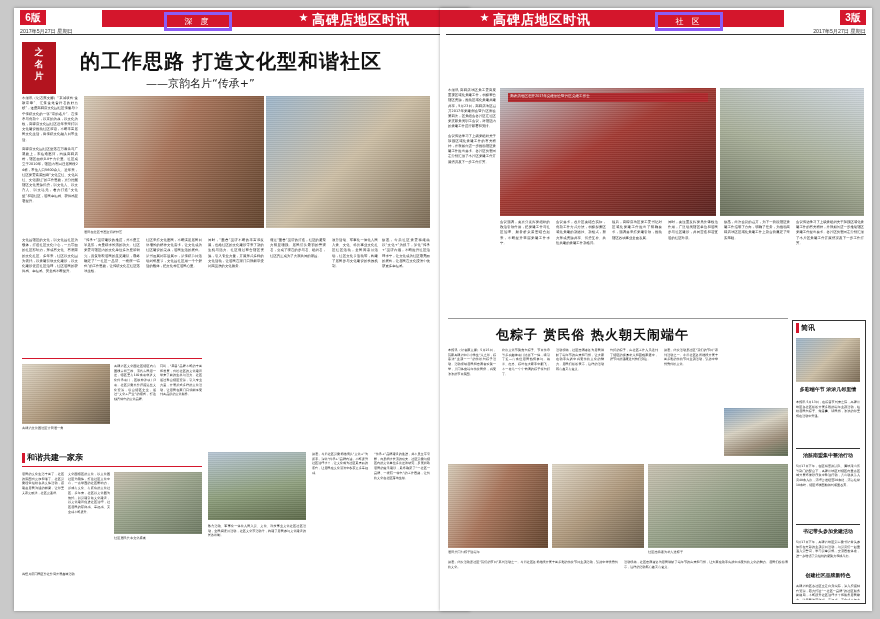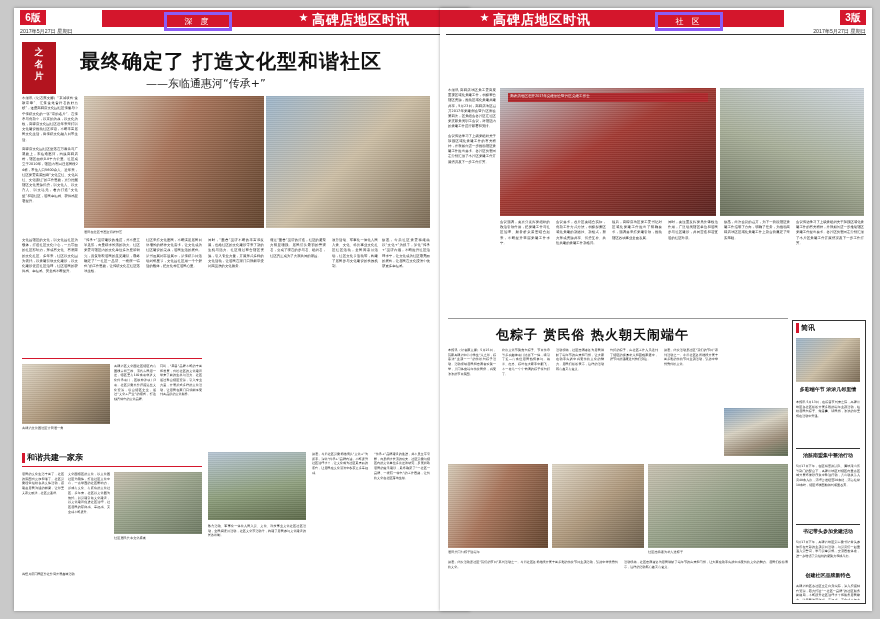--- a/index.html
+++ b/index.html
@@ -72,22 +72,22 @@
       <div class="logo-mark" style="left:283px;"></div>
       <div class="mast-title" style="left:298px;">高碑店地区时讯</div>
     </div>
     <hr class="rule" style="position:absolute;left:6px;right:6px;top:26px;">
 
     <div class="badge-mingpian" style="left:8px;top:34px;">
       <span class="nl">之</span>
         <span class="nl">名</span>
         <span class="nl">片</span>
     </div>
-    <div class="h-main" style="left:66px;top:40px;font-size:20px;">最终确定了 打造文化型和谐社区</div>
-    <div class="h-sub" style="left:132px;top:68px;font-size:11px;">——东临通惠河“传承+”</div>
+    <div class="h-main" style="left:66px;top:40px;font-size:20px;">的工作思路 打造文化型和谐社区</div>
+    <div class="h-sub" style="left:132px;top:68px;font-size:11px;">——京韵名片“传承+”</div>
 
     <div class="colbox" style="left:8px;top:88px;width:56px;height:214px;">
       <div class="ctext">本报讯（记者蔡文娜）“京城双色·金致京章”、汇集金龙誉祥者的好点校”，这是高碑店文化园社区传播与中华传统文化的一张“京韵名片”。在传承与创新中，以京韵为魂，以文化为根，高碑店文化园社区近年来坚持以文化建设推动社区和谐，不断丰富居民文化生活，将传统文化融入日常生活。</div>
       <div class="ctext" style="margin-top:4px;">高碑店文化园社区坐落在万泉街与广渠路上，东临通惠河，西接高碑店村，辖区面积0.8平方公里。社区成立于2010年，辖区内有回迁居民楼24栋，常住人口5600余人。近年来，社区党委紧紧围绕“文化立社、文化兴社、文化强社”的工作思路，充分挖掘辖区文化资源优势，以文化人、以文育人、以文培元，着力打造“文化型”和谐社区，居民幸福感、获得感显著提升。</div>
     </div>
 
     <div class="photo ph-e grain" style="left:70px;top:88px;width:180px;height:132px;"></div>
     <div class="photo ph-f grain" style="left:252px;top:88px;width:164px;height:132px;"></div>
     <div class="cap" style="left:70px;top:222px;width:346px;">居民在社区书画室切磋技艺</div>
 

